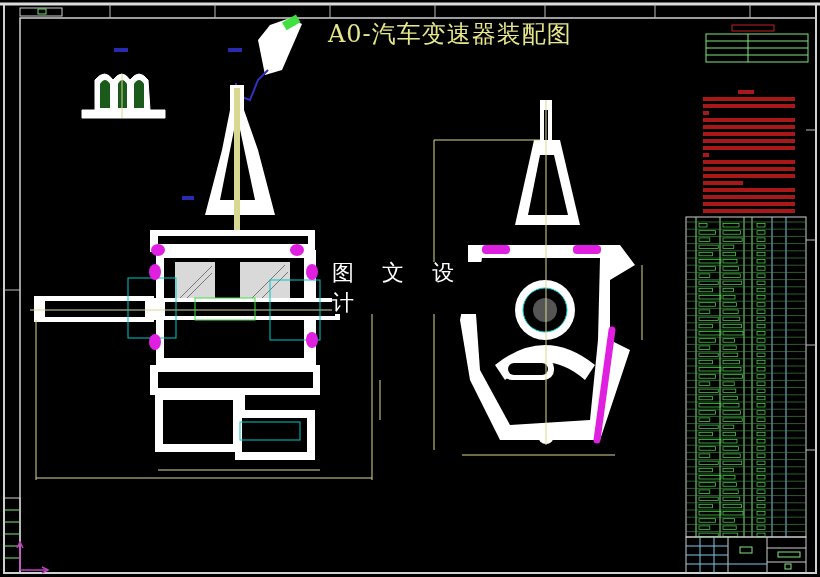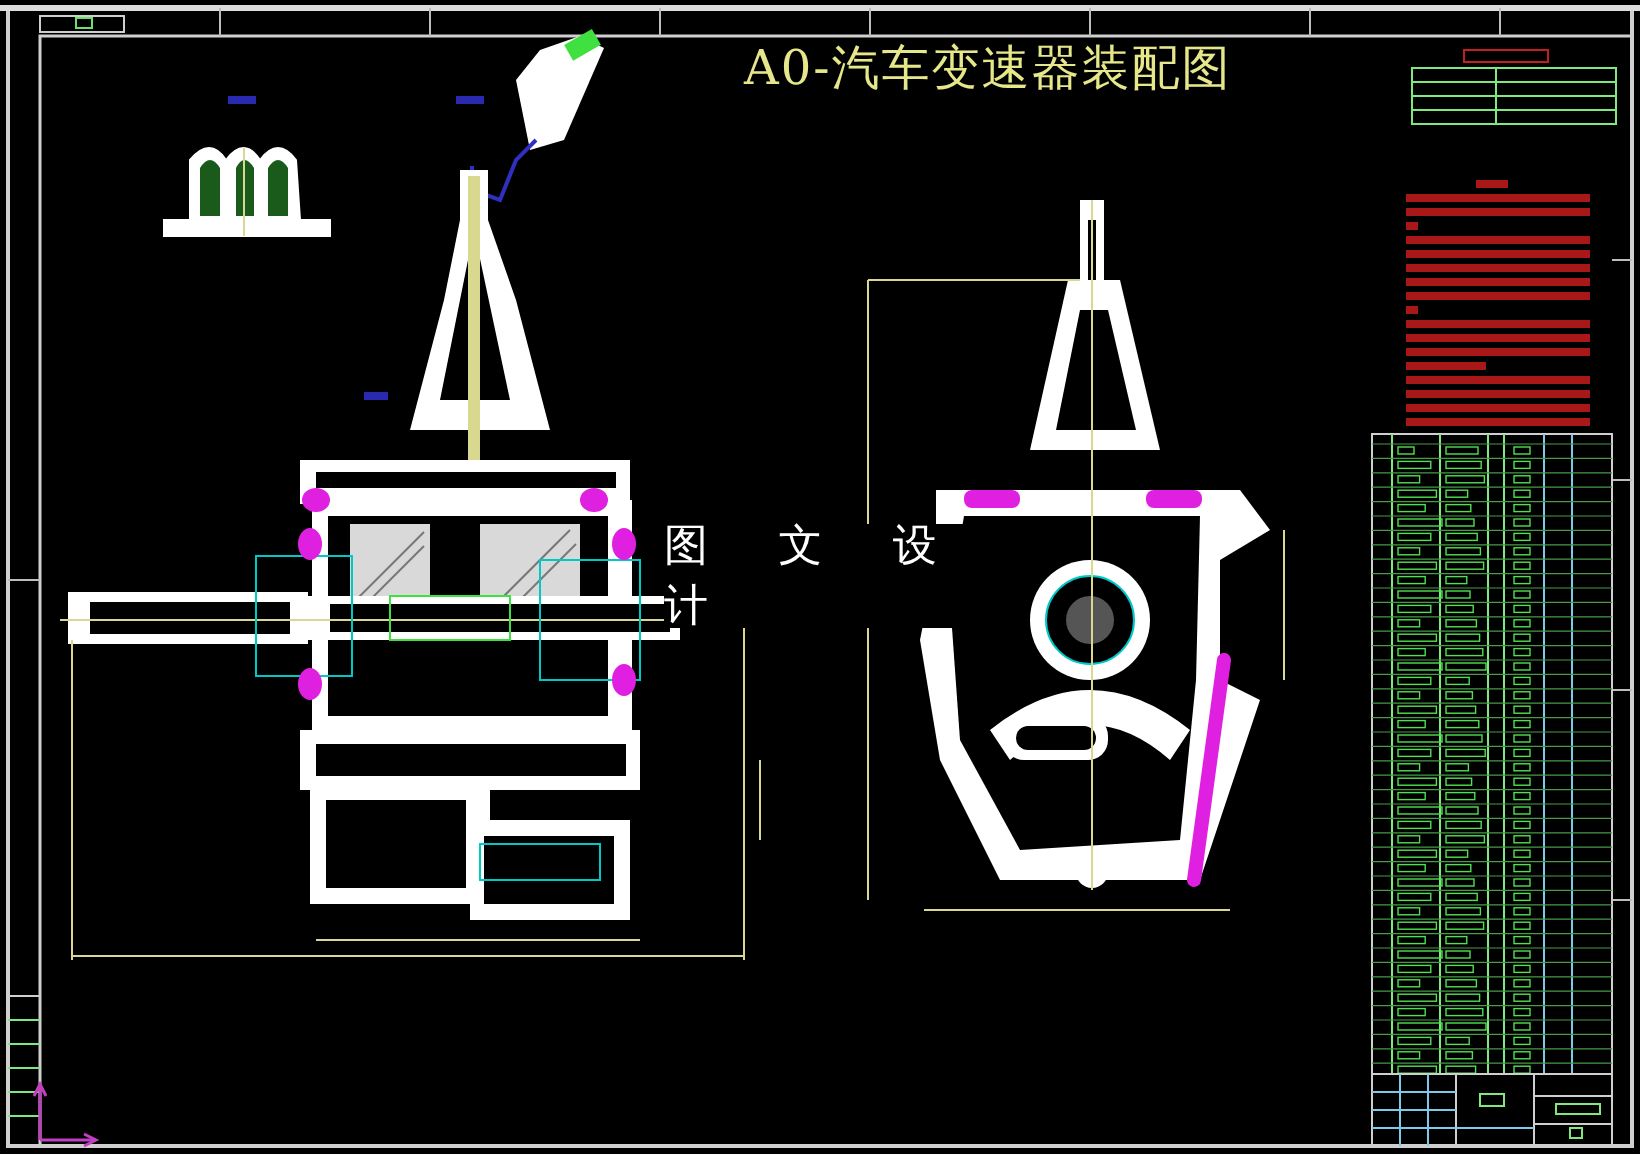--- a/index.html
+++ b/index.html
@@ -3,27 +3,26 @@
 <meta charset="utf-8">
 <style>
   html, body { margin: 0; padding: 0; background: #000; }
   body { width: 820px; height: 577px; position: relative; overflow: hidden; font-family: "DejaVu Sans", sans-serif; }
   .canvas { position: absolute; left: 0; top: 0; width: 820px; height: 577px; background: #000; }
   svg.drawing { position: absolute; left: 0; top: 0; }
   .title {
     position: absolute; left: 328px; top: 18px;
     color: #e6e68a; font-family: "DejaVu Serif", serif; font-size: 24px; letter-spacing: 1px;
     white-space: nowrap;
-    margin-left: 44px;
   }
   .watermark {
     position: absolute; left: 332px; top: 262px; width: 170px; height: 52px;
     background: #000; color: #fff; font-size: 22px; letter-spacing: 11px;
     display: flex; align-items: center; justify-content: center;
-    font-family: Liberation Mono, monospace;
+    font-family: Liberation Sans, sans-serif;
   }
 </style>
 </head>
 <body>
 
 <div class="canvas">
   <svg class="drawing" width="820" height="577" viewBox="0 0 820 577">
 
     <g fill="none">
       <rect x="4" y="4" width="812" height="569" stroke="#cfcfcf" stroke-width="2"></rect>

